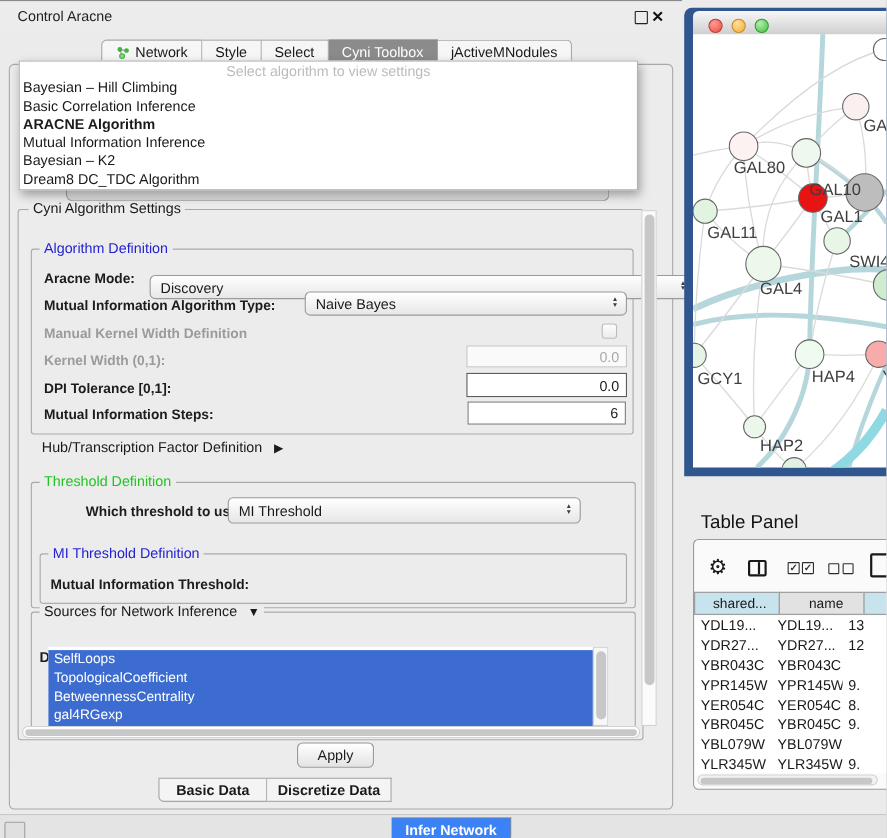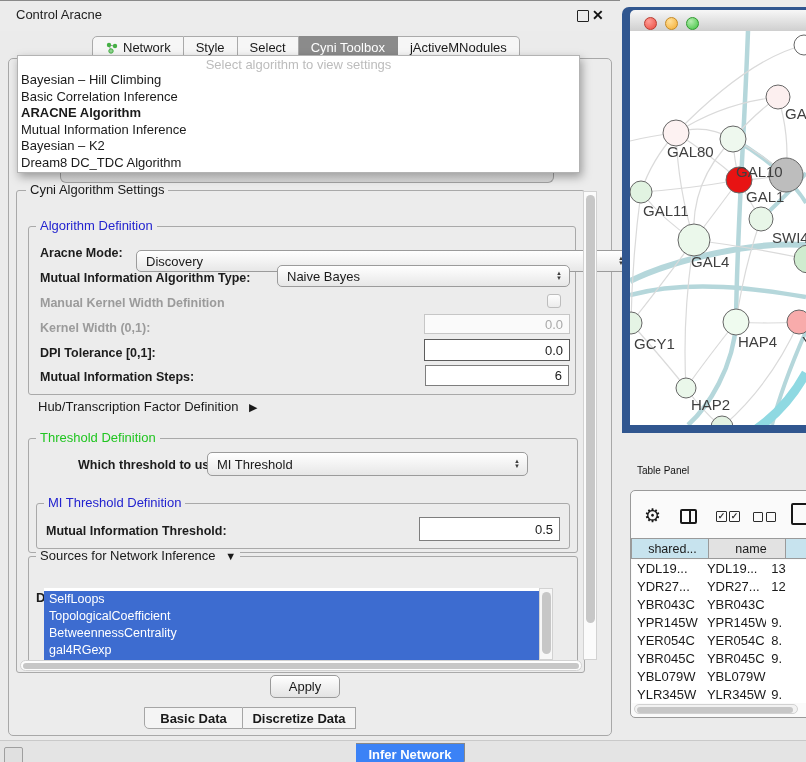--- a/index.html
+++ b/index.html
@@ -60,21 +60,21 @@
       background:linear-gradient(#ffffff,#e3e3e3);font-size:13px;display:flex;align-items:center;justify-content:center;}
   #bottom-strip{left:0;top:740px;width:806px;height:22px;background:#e4e4e4;border-top:1px solid #c9c9c9;}
   #mini-btn{left:4px;top:747px;width:17px;height:17px;background:#e0e0e0;border:1px solid #9f9f9f;border-radius:2px;}
   
   #net-frame{left:622px;top:7px;width:194px;height:426px;background:#30568f;border-top-left-radius:7px;}
   #net-titlebar{left:630px;top:10px;width:180px;height:21px;background:linear-gradient(#f7f7f7,#cfcfcf);
       border-top-left-radius:5px;border-bottom:1px solid #9a9a9a;}
   .tlight{position:absolute;top:7px;width:13px;height:13px;border-radius:50%;box-sizing:border-box;}
   #net-canvas{left:630px;top:31px;width:176px;height:394px;background:#fff;}
   
-  #tp-title{left:637px;top:465px;font-size:10px;color:#111;}
+  #tp-title{left:637px;top:465px;font-size:17px;color:#111;}
   #table-panel{left:630px;top:490px;width:190px;height:228px;background:#fafafa;border:1px solid #9a9a9a;border-radius:5px;box-sizing:border-box;}
   .ticon{position:absolute;color:#181818;}
   #icon-columns{left:680px;top:509px;width:17px;height:15px;border:2px solid #181818;border-radius:2px;box-sizing:border-box;}
   #icon-columns div{position:absolute;left:50%;top:0;bottom:0;width:2px;background:#181818;}
   .chk{position:absolute;width:11px;height:11px;border:1.5px solid #2c2c2c;border-radius:1px;box-sizing:border-box;font-size:9px;line-height:9px;text-align:center;color:#2c2c2c;font-weight:bold;}
   #icon-page{left:791px;top:503px;width:18px;height:22px;border:2px solid #181818;border-radius:2px;box-sizing:border-box;background:#fafafa;}
   #table-header{left:632px;top:538px;height:21px;display:flex;}
   .hcell{height:21px;border:1px solid #9a9a9a;margin-left:-1px;box-sizing:border-box;font-size:12.5px;
       display:flex;align-items:center;justify-content:center;}
   .hblue{background:#c7e3ee;}
@@ -180,23 +180,20 @@
     <span>MI Threshold</span>
     <span class="stepper">
         <span>▲</span>
         <span>▼</span>
       </span>
   </div>
 
   <div class="abs gbox" style="left:36px;top:503px;width:532px;height:44px;"></div>
   <div class="abs legend" style="left:44px;top:496px;color:#2323cf;">MI Threshold Definition</div>
   <div class="abs flabel" style="left:46px;top:524px;">Mutual Information Threshold:</div>
-  <div class="abs tfield" style="left:419px;top:517px;width:141px;height:24px;border-color:#7e7e7e;">
-      <span>0.5</span>
-    </div>
 
   <div class="abs gbox" style="left:28px;top:556px;width:548px;height:112px;"></div>
   <div class="abs legend" style="left:36px;top:549px;">
     <span>Sources for Network Inference</span>
     <span style="font-size:11px;margin-left:6px;">▼</span>
   </div>
   <div class="abs flabel" style="left:36px;top:570px;font-size:13px;margin-top:20px;">Data Attributes</div>
 
   <div class="abs" id="attr-list">
     <div id="attr-sel" style="background:#3d6cd0;">

